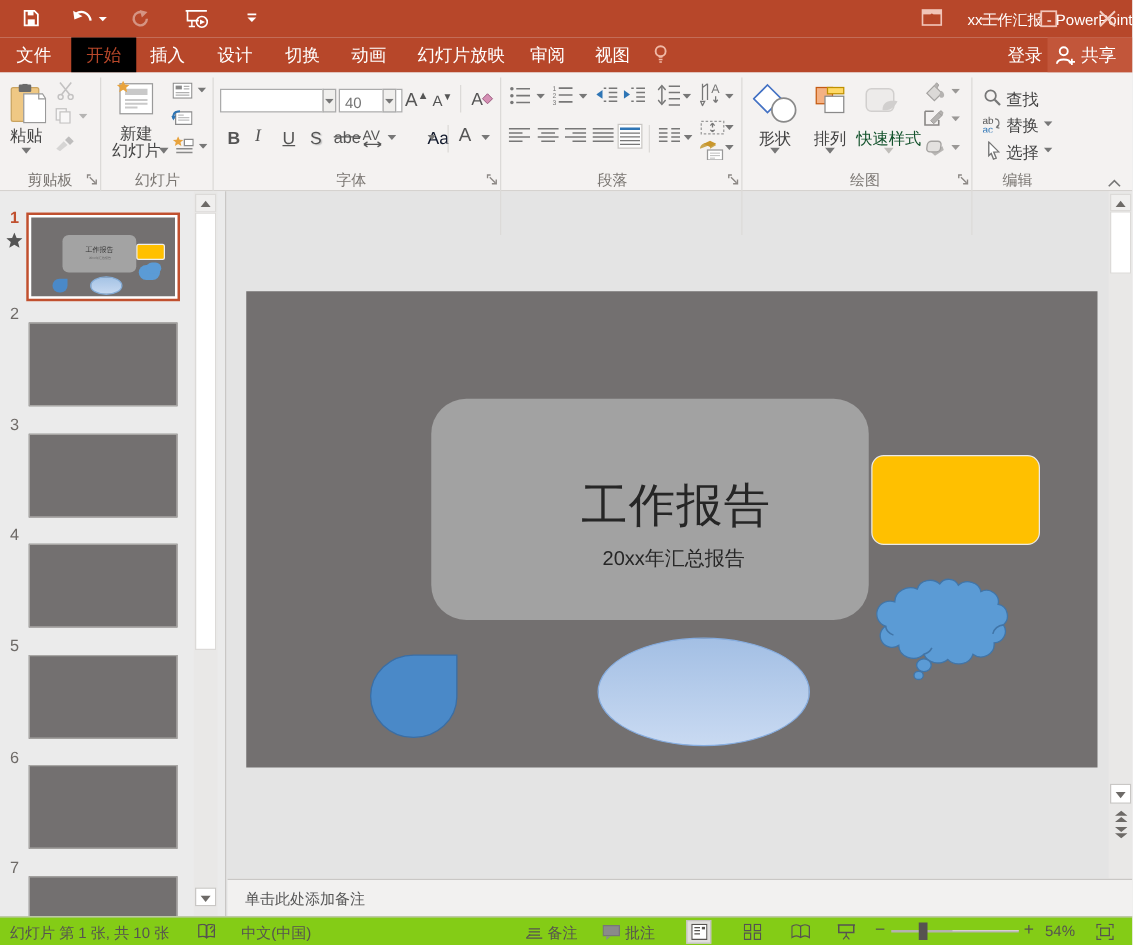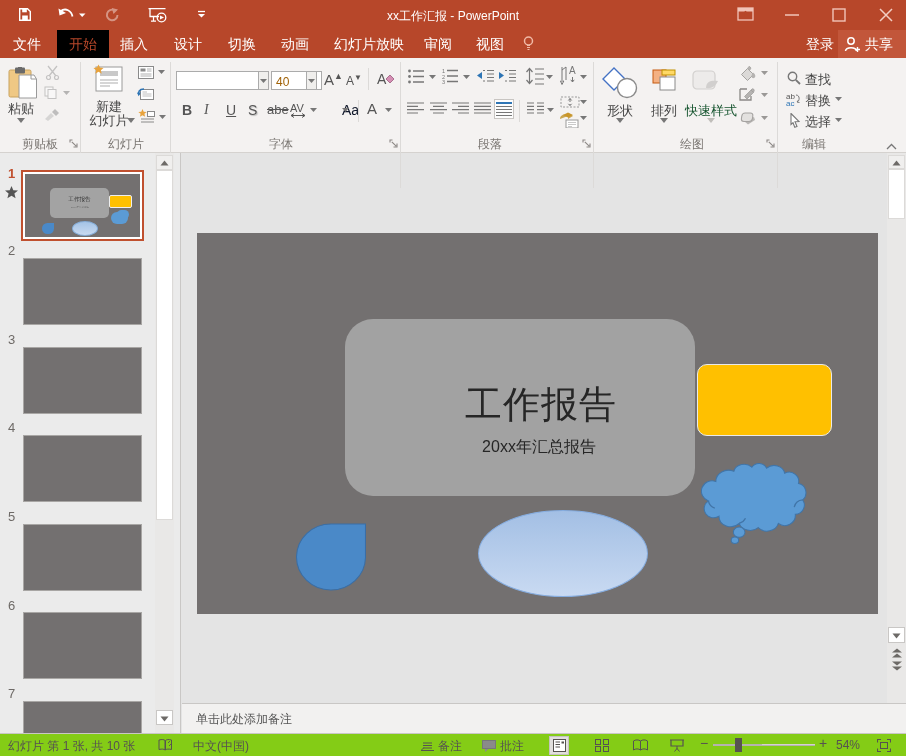--- a/index.html
+++ b/index.html
@@ -1,21 +1,21 @@
 <!DOCTYPE html>
 <html><head><meta charset="utf-8">
 <style>
 *{margin:0;padding:0;box-sizing:border-box;}
 html,body{width:906px;height:756px;overflow:hidden;}
 body{font-family:"Liberation Sans",sans-serif;-webkit-font-smoothing:antialiased;}
 #app{position:relative;width:906px;height:756px;background:#e4e4e4;overflow:hidden;}
 .abs{position:absolute;}
 
 #titlebar{position:absolute;left:0;top:0;width:906px;height:30px;background:#b7472a;color:#fff;}
-#title-text{position:absolute;top:8px;left:0;width:906px;text-align:center;font-size:12px;color:#fff;}
+#title-text{position:absolute;top:8px;left:0;width:906px;text-align:right;font-size:12px;color:#fff;}
 .winbtn{position:absolute;top:0;height:30px;width:34px;display:flex;align-items:center;justify-content:center;}
 
 #tabrow{position:absolute;left:0;top:30px;width:906px;height:28px;background:#b7472a;}
 .tab{position:absolute;top:0;height:28px;line-height:28px;color:#fff;font-size:14px;text-align:center;}
 #tab-active{position:absolute;left:57px;top:0;width:52px;height:28px;background:#000000;color:#b7472a;font-size:14px;text-align:center;line-height:28px;}
 
 #ribbon{position:absolute;left:0;top:58px;width:906px;height:95px;background:#f4f2f1;border-bottom:1px solid #d5d2cf;}
 .gsep{position:absolute;top:4px;height:126px;width:1px;background:#dcdad8;}
 .glabel{position:absolute;top:78px;height:14px;font-size:12px;color:#7a7672;text-align:center;width:100px;margin-left:-50px;}
 
@@ -189,21 +189,21 @@
   </svg>
   <svg class="abs" style="left:159px;top:57px" width="7" height="4" viewBox="0 0 7 4">
         <path d="M0 0 H7 L3.5 4 Z" fill="#777"></path>
       </svg>
 
   <div class="abs" style="left:176px;top:13px;width:83px;height:19px;background:#fff;border:1px solid #ababab;"></div>
   <div class="abs" style="left:258px;top:13px;width:11px;height:19px;background:#f0efed;border:1px solid #ababab;"></div>
   <svg class="abs" style="left:260px;top:21px" width="7" height="4" viewBox="0 0 7 4">
         <path d="M0 0 H7 L3.5 4 Z" fill="#777"></path>
       </svg>
-  <div class="abs" style="left:271px;top:13px;width:51px;height:19px;background:#fff;border:1px solid #ababab;font-size:12px;color:#a16207;padding:3px 0 0 4px;">40</div>
+  <div class="abs" style="left:271px;top:13px;width:51px;height:19px;background:#fff;border:1px solid #ababab;font-size:12px;color:#737373;padding:3px 0 0 4px;">40</div>
   <div class="abs" style="left:306px;top:13px;width:11px;height:19px;background:#f0efed;border:1px solid #ababab;"></div>
   <svg class="abs" style="left:308px;top:21px" width="7" height="4" viewBox="0 0 7 4">
         <path d="M0 0 H7 L3.5 4 Z" fill="#777"></path>
       </svg>
   <div class="abs" style="left:324px;top:13px;font-size:15px;color:#555;">A<span style="font-size:9px;vertical-align:6px;">▲</span></div>
   <div class="abs" style="left:346px;top:15px;font-size:12px;color:#555;">A<span style="font-size:8px;vertical-align:5px;">▼</span></div>
   <div class="gsep" style="left:368px;top:10px;height:22px;"></div>
   <svg class="abs" style="left:377px;top:13px" width="18" height="16" viewBox="0 0 18 16">
     <text x="0" y="13" font-size="14" fill="#555" font-family="Liberation Sans">A</text>
     <path d="M9 8 L13 4 L17 8 L13 12 Z" fill="#d58fb4" stroke="#9a5a7e" stroke-width="0.8"></path>

